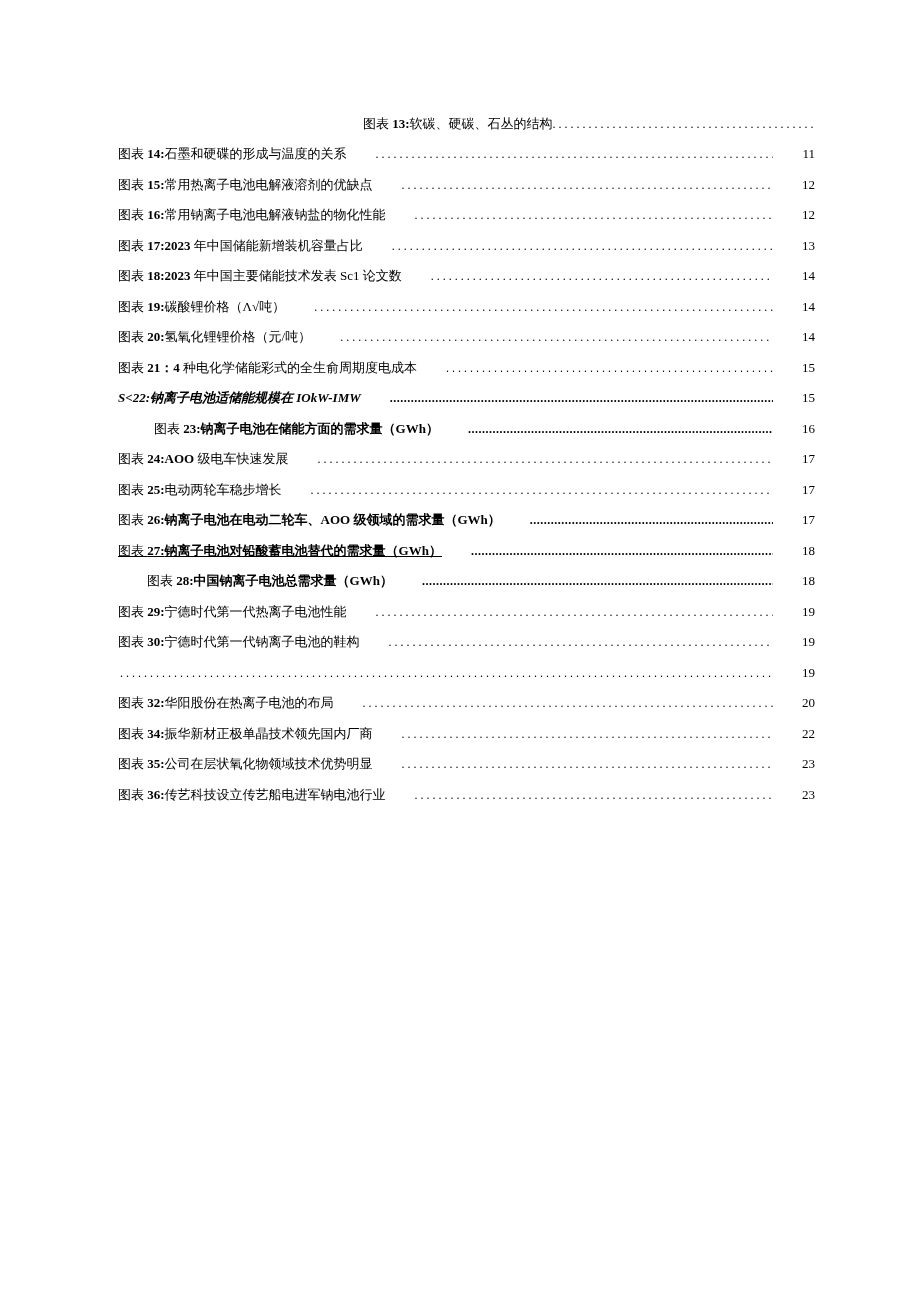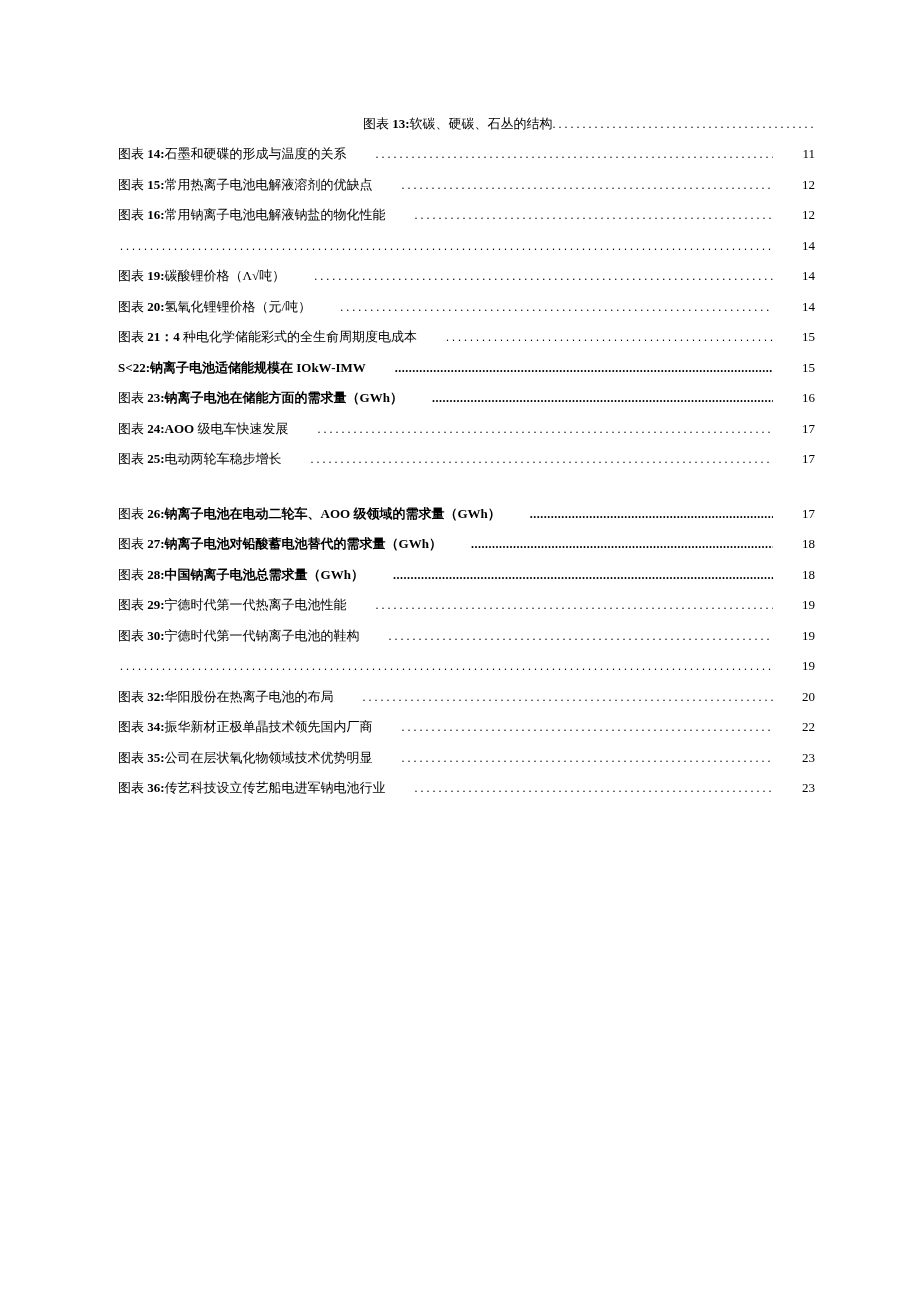--- a/index.html
+++ b/index.html
@@ -86,70 +86,76 @@
       <span class="toc-label"><span>图表 </span><span class="bold">15:</span><span>常用热离子电池电解液溶剂的优缺点</span></span>
       <span class="toc-dots"></span>
       <span class="toc-page">12</span>
     </div>
     <div class="toc-entry">
       <span class="toc-label"><span>图表 </span><span class="bold">16:</span><span>常用钠离子电池电解液钠盐的物化性能</span></span>
       <span class="toc-dots"></span>
       <span class="toc-page">12</span>
     </div>
     <div class="toc-entry">
+      <span class="toc-label"><span>图表 </span><span class="bold">17:2023 </span><span>年中国储能新增装机容量占比</span></span>
+      <span class="toc-dots"></span>
+      <span class="toc-page">13</span>
+    </div>
+    <div class="toc-entry">
+      <span class="toc-label"><span>图表 </span><span class="bold">18:2023 </span><span>年中国主要储能技术发表 Sc1 论文数</span></span>
       <span class="toc-dots"></span>
       <span class="toc-page">14</span>
     </div>
     <div class="toc-entry">
       <span class="toc-label"><span>图表 </span><span class="bold">19:</span><span>碳酸锂价格（Λ√吨）</span></span>
       <span class="toc-dots"></span>
       <span class="toc-page">14</span>
     </div>
     <div class="toc-entry">
       <span class="toc-label"><span>图表 </span><span class="bold">20:</span><span>氢氧化锂锂价格（元/吨）</span></span>
       <span class="toc-dots"></span>
       <span class="toc-page">14</span>
     </div>
     <div class="toc-entry">
       <span class="toc-label"><span>图表 </span><span class="bold">21：4 </span><span>种电化学储能彩式的全生俞周期度电成本</span></span>
       <span class="toc-dots"></span>
       <span class="toc-page">15</span>
     </div>
     <div class="toc-entry">
-      <span class="toc-label" style="font-weight: bold;"><span style="font-weight: normal;"></span><span class="bold">S&lt;22:</span><span>钠离子电池适储能规模在 IOkW-IMW </span></span>
+      <span class="toc-label" style="font-weight: bold; font-style: italic;"><span style="font-weight: normal;"></span><span class="bold">S&lt;22:</span><span>钠离子电池适储能规模在 IOkW-IMW </span></span>
       <span class="toc-dots bold-dots"></span>
       <span class="toc-page">15</span>
     </div>
     <div class="toc-entry">
-      <span class="toc-label" style="font-weight: bold;"><span style="font-weight: normal;">图表 </span><span class="bold">23:</span><span>钠离子电池在储能方面的需求量（GWh）</span></span>
+      <span class="toc-label" style="font-weight: bold; margin-left: 36px;"><span style="font-weight: normal;">图表 </span><span class="bold">23:</span><span>钠离子电池在储能方面的需求量（GWh）</span></span>
       <span class="toc-dots bold-dots"></span>
       <span class="toc-page">16</span>
     </div>
     <div class="toc-entry">
       <span class="toc-label"><span>图表 </span><span class="bold">24:AOO </span><span>级电车快速发展</span></span>
       <span class="toc-dots"></span>
       <span class="toc-page">17</span>
     </div>
     <div class="toc-entry">
       <span class="toc-label"><span>图表 </span><span class="bold">25:</span><span>电动两轮车稳步增长</span></span>
       <span class="toc-dots"></span>
       <span class="toc-page">17</span>
     </div>
     <div class="toc-entry">
-      <span class="toc-label" style="font-weight: bold; margin-top: 24px;"><span style="font-weight: normal;">图表 </span><span class="bold">26:</span><span>钠离子电池在电动二轮车、AOO 级领域的需求量（GWh）</span></span>
+      <span class="toc-label" style="font-weight: bold;"><span style="font-weight: normal;">图表 </span><span class="bold">26:</span><span>钠离子电池在电动二轮车、AOO 级领域的需求量（GWh）</span></span>
       <span class="toc-dots bold-dots"></span>
       <span class="toc-page">17</span>
     </div>
     <div class="toc-entry">
-      <span class="toc-label" style="font-weight: bold;"><span style="font-weight: normal;">图表 </span><span class="bold">27:</span><span>钠离子电池对铅酸蓄电池替代的需求量（GWh）</span></span>
+      <span class="toc-label" style="font-weight: bold; text-decoration: underline;"><span style="font-weight: normal;">图表 </span><span class="bold">27:</span><span>钠离子电池对铅酸蓄电池替代的需求量（GWh）</span></span>
       <span class="toc-dots bold-dots"></span>
       <span class="toc-page">18</span>
     </div>
     <div class="toc-entry">
-      <span class="toc-label" style="font-weight: bold;"><span style="font-weight: normal;">图表 </span><span class="bold">28:</span><span>中国钠离子电池总需求量（GWh）</span></span>
+      <span class="toc-label" style="font-weight: bold; margin-left: 29px;"><span style="font-weight: normal;">图表 </span><span class="bold">28:</span><span>中国钠离子电池总需求量（GWh）</span></span>
       <span class="toc-dots bold-dots"></span>
       <span class="toc-page">18</span>
     </div>
     <div class="toc-entry">
       <span class="toc-label"><span>图表 </span><span class="bold">29:</span><span>宁德时代第一代热离子电池性能</span></span>
       <span class="toc-dots"></span>
       <span class="toc-page">19</span>
     </div>
     <div class="toc-entry">
       <span class="toc-label"><span>图表 </span><span class="bold">30:</span><span>宁德时代第一代钠离子电池的鞋构</span></span>

